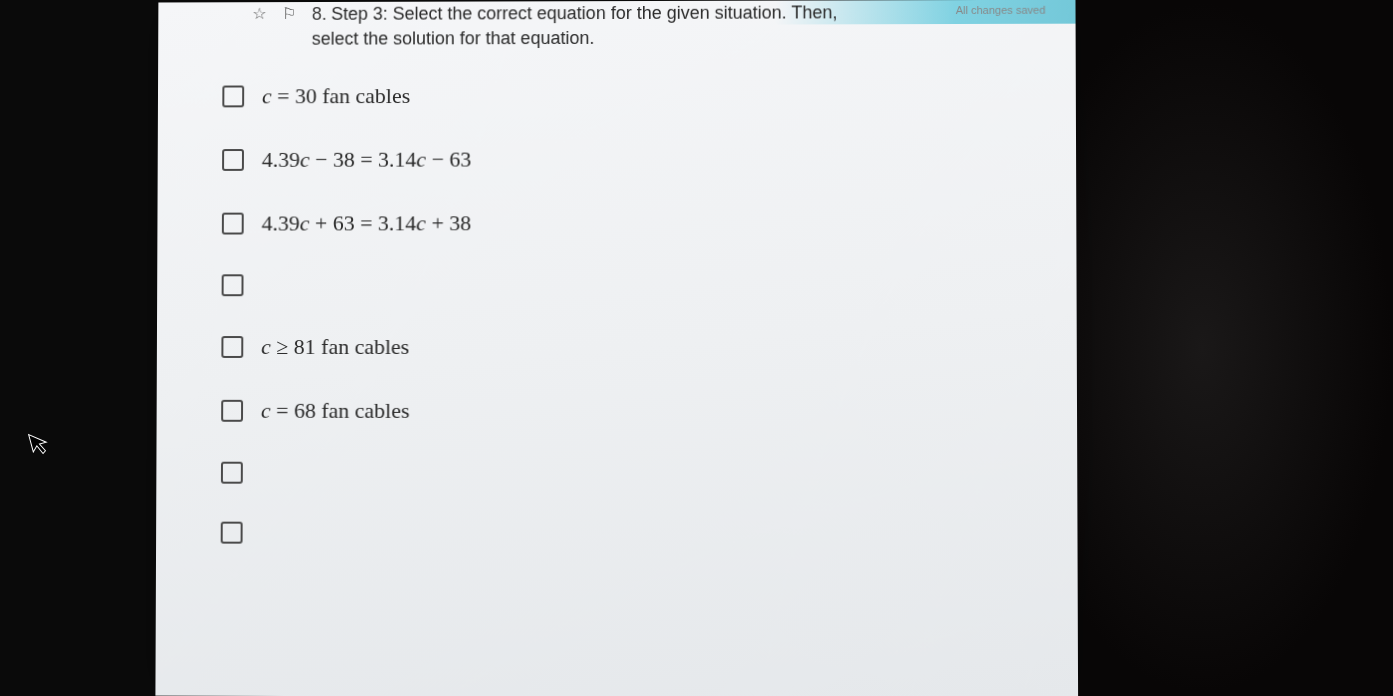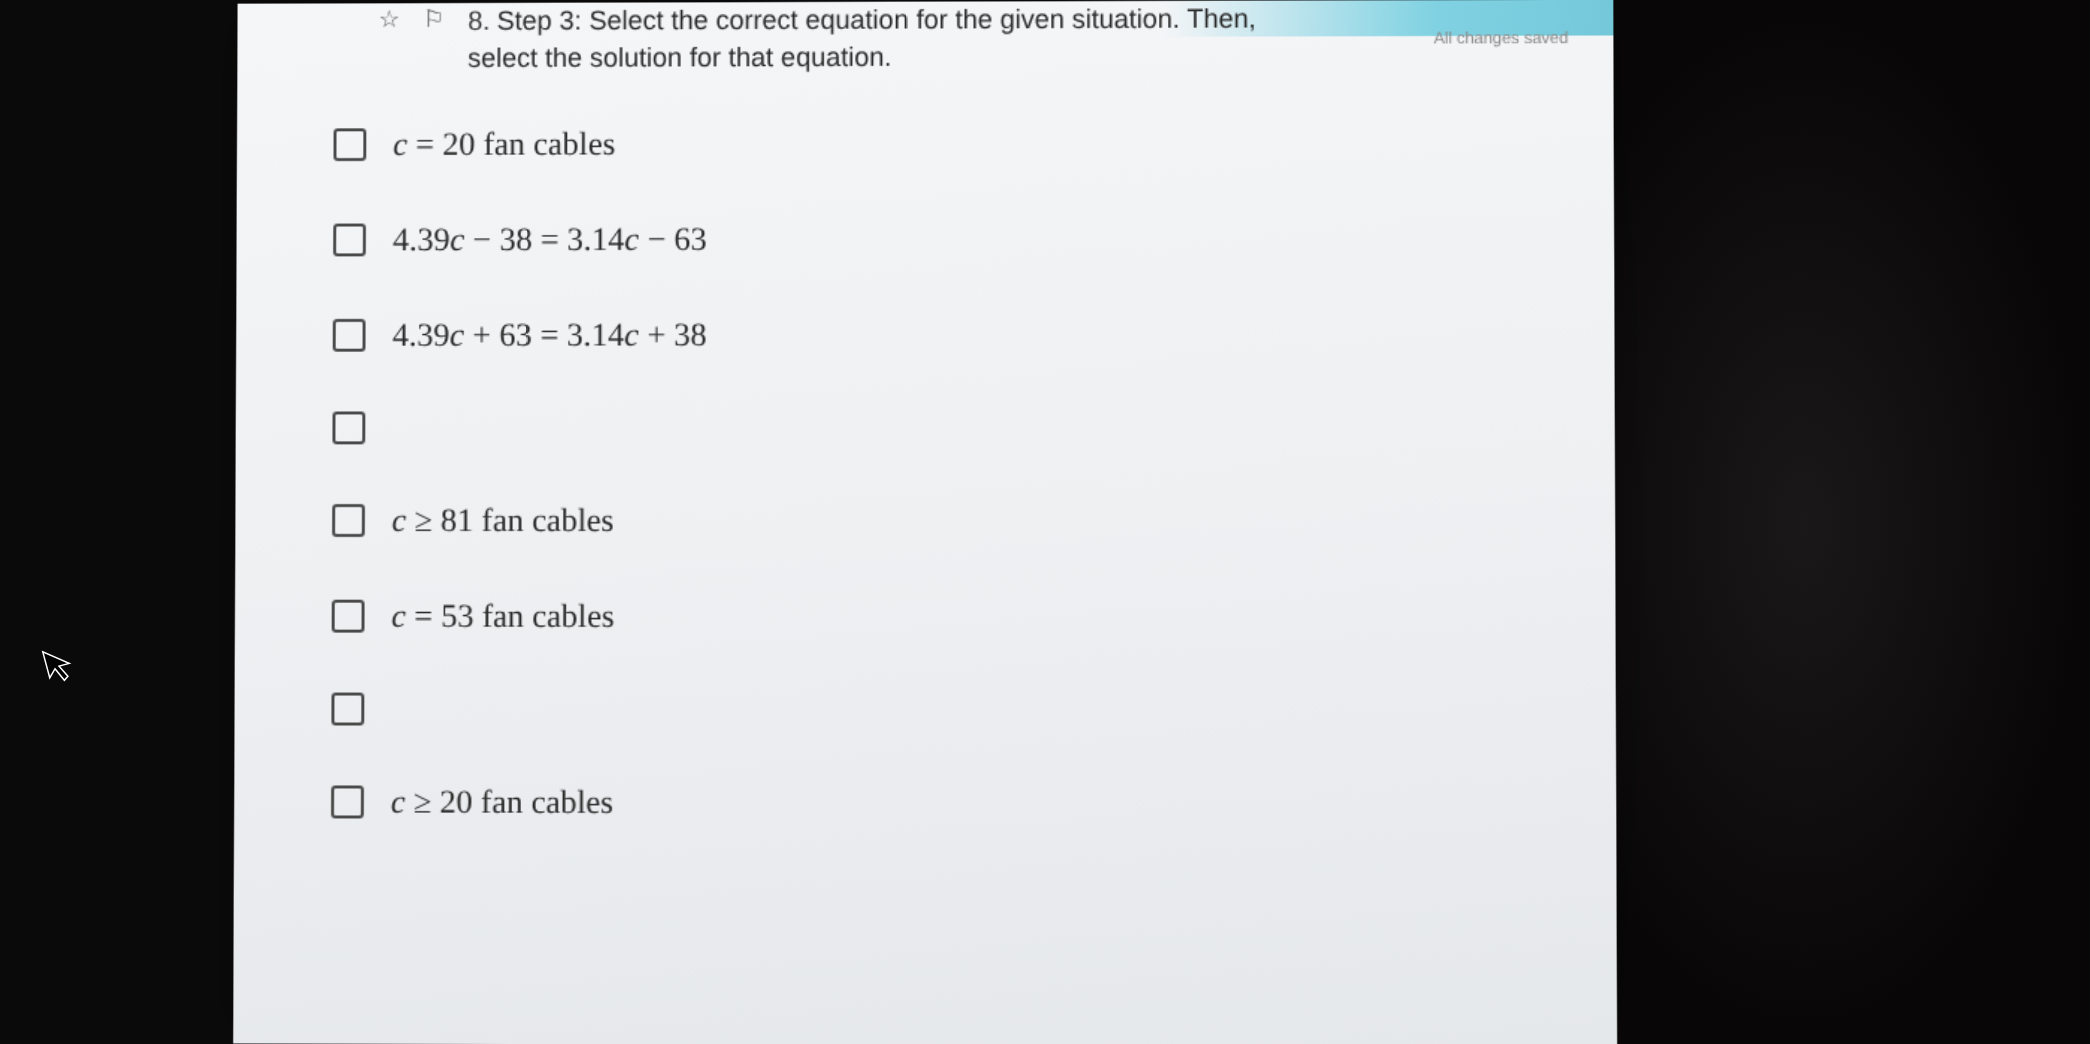--- a/index.html
+++ b/index.html
@@ -34,21 +34,21 @@
       right: 0;
       height: 24px;
       background: linear-gradient(90deg, transparent 0%, #4fc3d9 60%, #3db5cc 100%);
       width: 300px;
       border-radius: 0 0 0 4px;
       opacity: 0.7;
     }
     
     .save-status {
       position: absolute;
-      top: 20px;
+      top: 4px;
       right: 30px;
       font-size: 11px;
       color: #888;
     }
     
     .question-header {
       position: absolute;
       top: 2px;
       left: 95px;
       display: flex;
@@ -174,21 +174,21 @@
         <span class="question-title">Step 3:</span><span class="question-body"> Select the correct equation for the given situation. Then,</span>
       </div>
       <div class="question-line2">select the solution for that equation.</div>
     </div>
   </div>
 
   <div class="options-container">
 
     <div class="option-row">
       <div class="checkbox"></div>
-      <div class="option-text"><span class="math-var">c</span><span> = 20  fan cables</span></div>
+      <div class="option-text"><span class="math-var">c</span><span> = 30  fan cables</span></div>
     </div>
 
     <div class="option-row">
       <div class="checkbox"></div>
       <div class="option-text"><span>4.39</span><span class="math-var">c</span><span> − </span><span>38</span><span> = </span><span>3.14</span><span class="math-var">c</span><span> − </span><span>63</span></div>
     </div>
 
     <div class="option-row">
       <div class="checkbox"></div>
       <div class="option-text"><span>4.39</span><span class="math-var">c</span><span> + </span><span>63</span><span> = </span><span>3.14</span><span class="math-var">c</span><span> + </span><span>38</span></div>
@@ -198,30 +198,29 @@
       <div class="checkbox"></div>
     </div>
 
     <div class="option-row">
       <div class="checkbox"></div>
       <div class="option-text"><span class="math-var">c</span><span> ≥ 81  fan cables</span></div>
     </div>
 
     <div class="option-row">
       <div class="checkbox"></div>
-      <div class="option-text"><span class="math-var">c</span><span> = 53  fan cables</span></div>
-    </div>
-
-    <div class="option-row">
-      <div class="checkbox"></div>
-    </div>
-
-    <div class="option-row">
-      <div class="checkbox"></div>
-      <div class="option-text"><span class="math-var">c</span><span> ≥ 20  fan cables</span></div>
+      <div class="option-text"><span class="math-var">c</span><span> = 68  fan cables</span></div>
+    </div>
+
+    <div class="option-row">
+      <div class="checkbox"></div>
+    </div>
+
+    <div class="option-row">
+      <div class="checkbox"></div>
     </div>
 
   </div>
 
 </div>
 
 <div class="cursor">
   <svg width="20" height="26" viewBox="0 0 20 26">
     <path d="M2,2 L2,20 L7,15 L11,24 L14,22 L10,14 L17,14 Z" fill="#000" stroke="#fff" stroke-width="1"></path>
   </svg>

